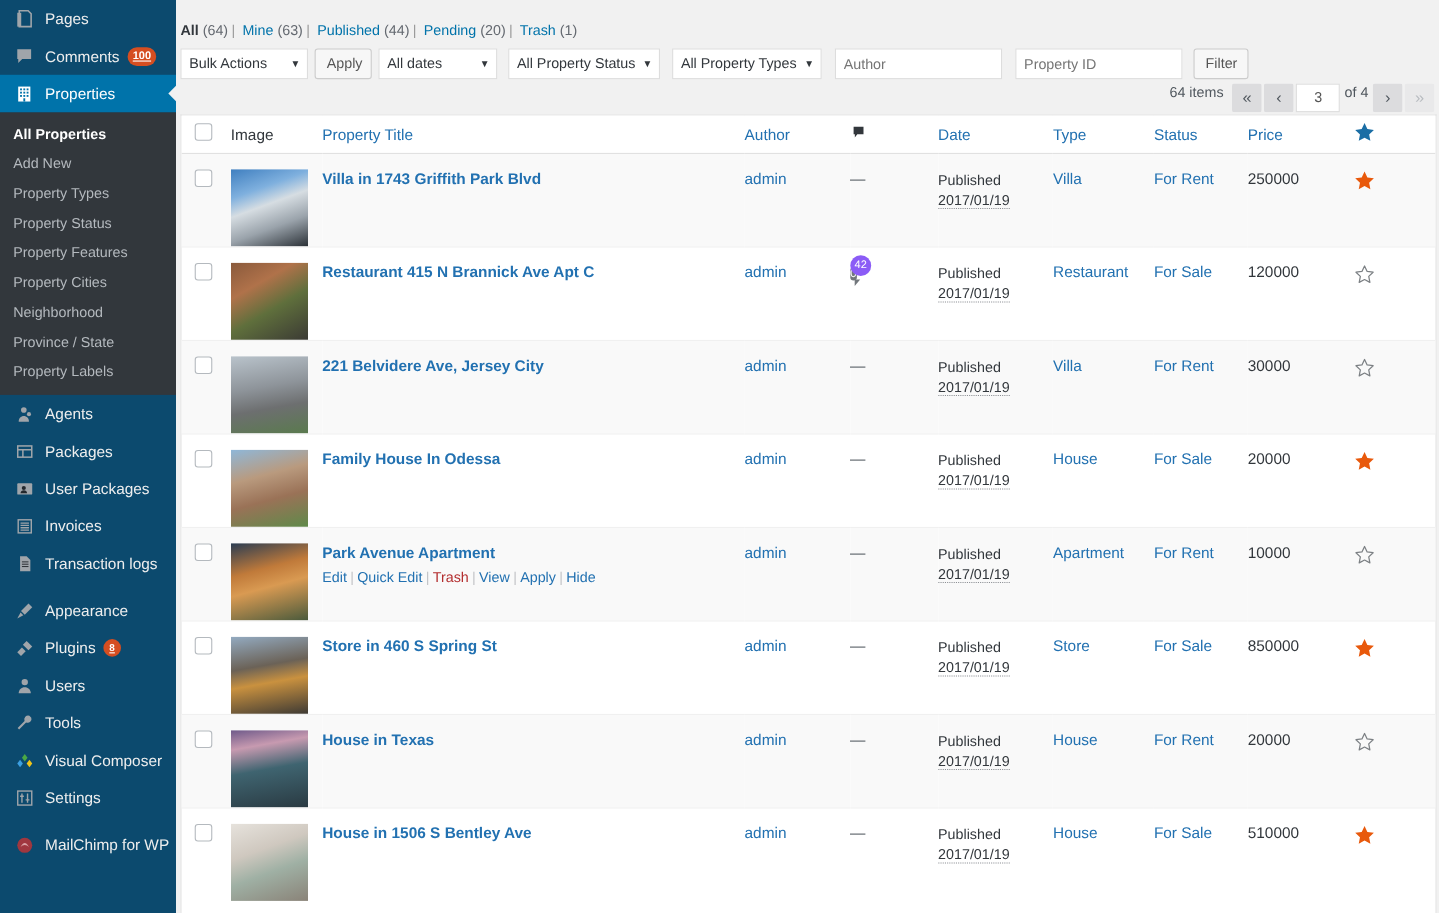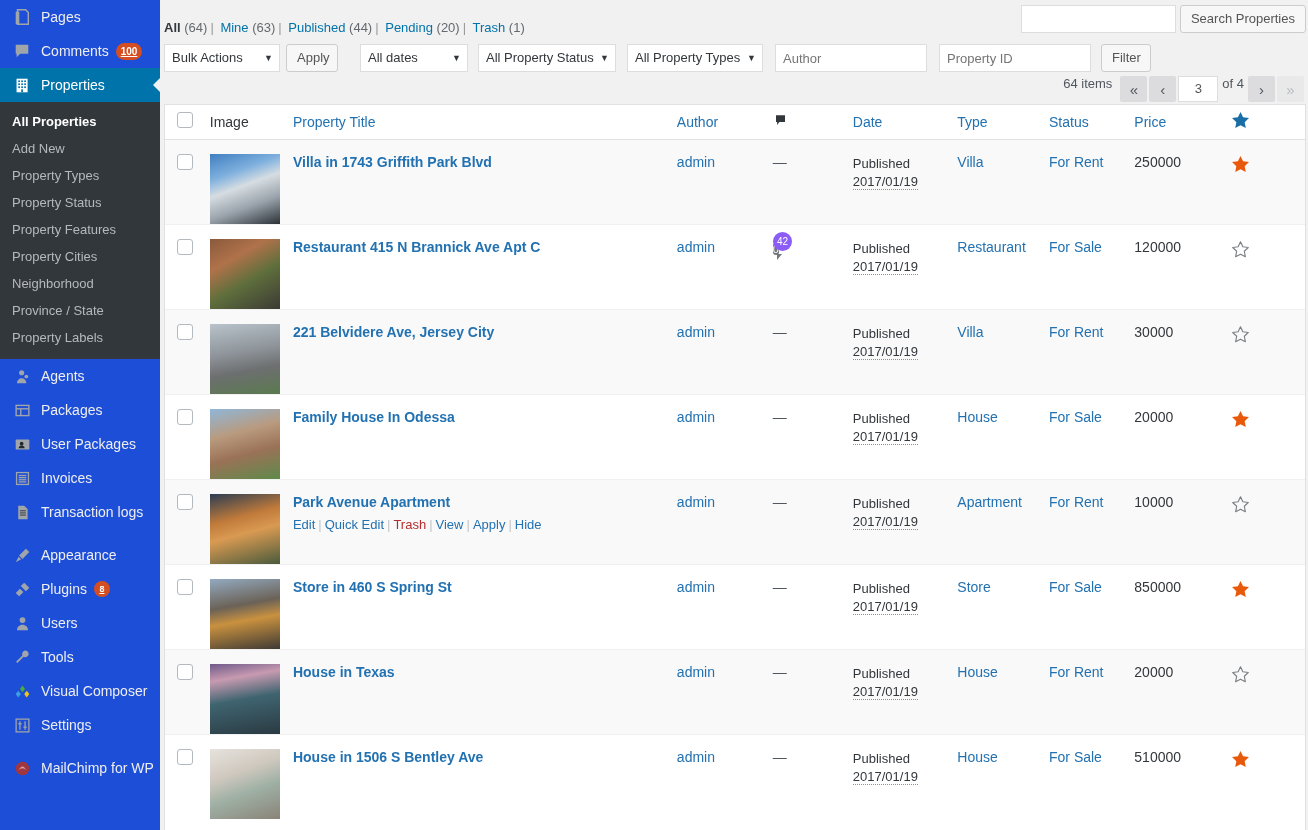--- a/index.html
+++ b/index.html
@@ -8,21 +8,21 @@
     overflow: hidden;
     font-family: "Liberation Sans", sans-serif;
     background: #f1f1f1;
     color: #32373c;
   }
   #app { display: flex; width: 1308px; height: 830px; }
 
   
   #sidebar {
     width: 160px; flex: 0 0 160px;
-    background: #1d4ed8;
+    background: #0c4a6e;
     color: #eee;
     font-size: 14px;
     overflow: hidden;
     position: relative;
   }
   .menu-item {
     display: flex; align-items: center;
     height: 34px;
     padding: 0 0 0 12px;
     color: #eee;
@@ -482,45 +482,41 @@
           <circle cx="10" cy="10" r="8" fill="#a0373f"></circle>
           <path d="M5.5 12c1.5-3 3-4.5 4.5-4.5S13 9 14.5 12c-1.3-1.6-2.8-2.4-4.5-2.4S6.8 10.4 5.5 12z" fill="#d9a0a4"></path>
         </svg>
       </span>
       <span class="mi-label">MailChimp for WP</span>
     </div>
   </nav>
 
   <main id="main">
 
-    <div class="search-box">
-      <input type="text" placeholder="" style="">
-      <button class="btn">Search Properties</button>
-    </div>
 
     <div class="subsubsub">
       <a href="#" class="current">All</a>
       <span class="cnt">(64)</span><span class="sep">|</span>
       <a href="#">Mine</a>
       <span class="cnt">(63)</span><span class="sep">|</span>
       <a href="#">Published</a>
       <span class="cnt">(44)</span><span class="sep">|</span>
       <a href="#">Pending</a>
       <span class="cnt">(20)</span><span class="sep">|</span>
       <a href="#">Trash</a>
       <span class="cnt">(1)</span>
     </div>
 
     <div class="tablenav">
       <div class="sel fl" style="width:116px">
         <span>Bulk Actions</span>
         <span class="arw">▼</span>
       </div>
       <button class="btn fl" style="width:52px">Apply</button>
-      <div class="sel fl" style="width:108px;margin-left:16px">
+      <div class="sel fl" style="width:108px;">
         <span>All dates</span>
         <span class="arw">▼</span>
       </div>
       <div class="sel fl" style="width:138px;margin-left:4px">
         <span>All Property Status</span>
         <span class="arw">▼</span>
       </div>
       <div class="sel fl" style="width:136px;margin-left:5px">
         <span>All Property Types</span>
         <span class="arw">▼</span>

